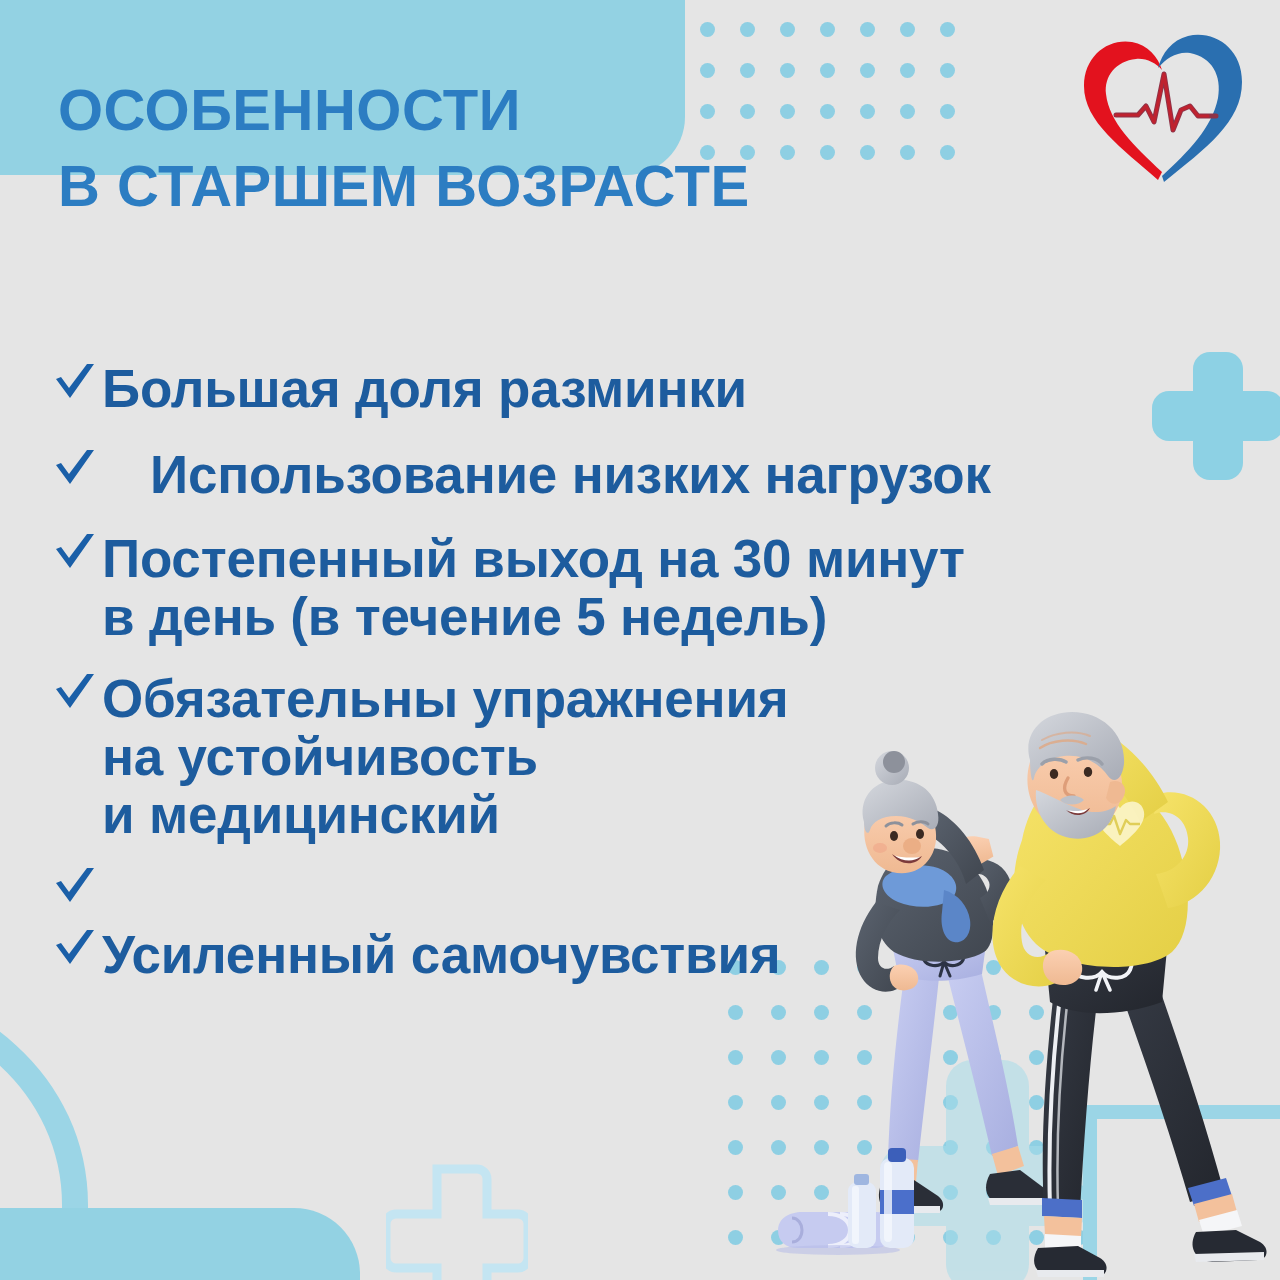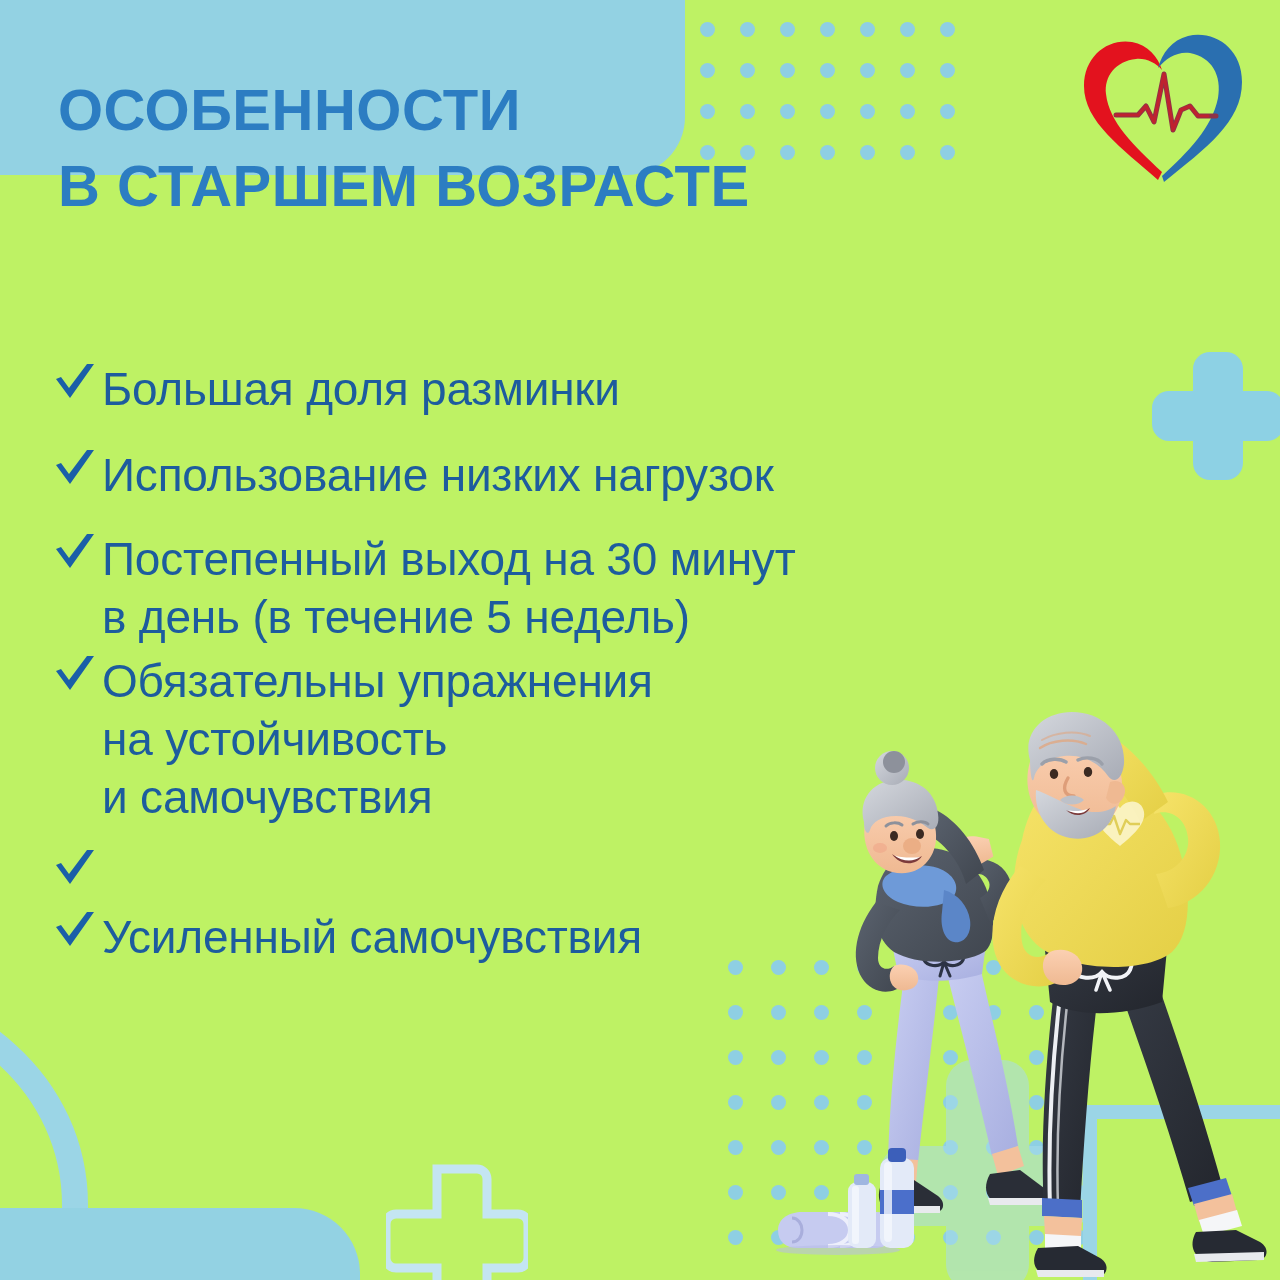--- a/index.html
+++ b/index.html
@@ -6,21 +6,21 @@
   html,body{margin:0;padding:0;}
   body{
     width:1280px;height:1280px;
     background:#ffffff;
     font-family:"Liberation Sans","DejaVu Sans",sans-serif;
     overflow:hidden;
   }
   #poster{
     position:relative;
     width:1280px;height:1280px;
-    background:#bef264;
+    background:#e5e5e5;
     overflow:hidden;
   }
 
   
   .deco{position:absolute;pointer-events:none;}
 
   
   .header-slab{
     left:-60px;top:-40px;
     width:745px;height:215px;
@@ -117,30 +117,30 @@
     margin-bottom:14px;
   }
   .check{
     flex:0 0 auto;
     width:48px;height:48px;
     margin-top:2px;margin-right:2px;
   }
   .check svg{display:block;}
   .btext{
     color:#1D5C9E;
-    font-size:46px;
+    font-size:53px;
     line-height:58px;
-    font-weight:normal;
+    font-weight:bold;
     letter-spacing:-0.2px;
   }
   .btext .ln{display:block;white-space:nowrap;}
 
   .bullet.b1{margin-bottom:28px;}
-  .bullet.b2{margin-bottom:26px;}
-  .bullet.b3{margin-bottom:6px;}
+  .bullet.b2{margin-bottom:26px;gap:48px;}
+  .bullet.b3{margin-bottom:24px;}
   .bullet.b4{margin-bottom:20px;}
   .bullet.b5{margin-bottom:12px;}
 
   
   .illustration{
     position:absolute;
     left:768px;top:690px;
     width:512px;height:590px;
     z-index:4;
   }
@@ -336,21 +336,21 @@
 
     <div class="bullet b4">
       <span class="check">
         <svg width="48" height="48" viewBox="0 0 48 48">
             <path d="M4 17 L18 36 L42 2 L35 2 L17 26 L9 15 Z" fill="#1A5FA8"></path>
           </svg>
       </span>
       <span class="btext">
         <span class="ln">Обязательны упражнения</span>
         <span class="ln">на устойчивость</span>
-        <span class="ln">и самочувствия</span>
+        <span class="ln">и медицинский</span>
       </span>
     </div>
 
     <div class="bullet b5">
       <span class="check">
         <svg width="48" height="48" viewBox="0 0 48 48">
             <path d="M4 17 L18 36 L42 2 L35 2 L17 26 L9 15 Z" fill="#1A5FA8"></path>
           </svg>
       </span>
     </div>

